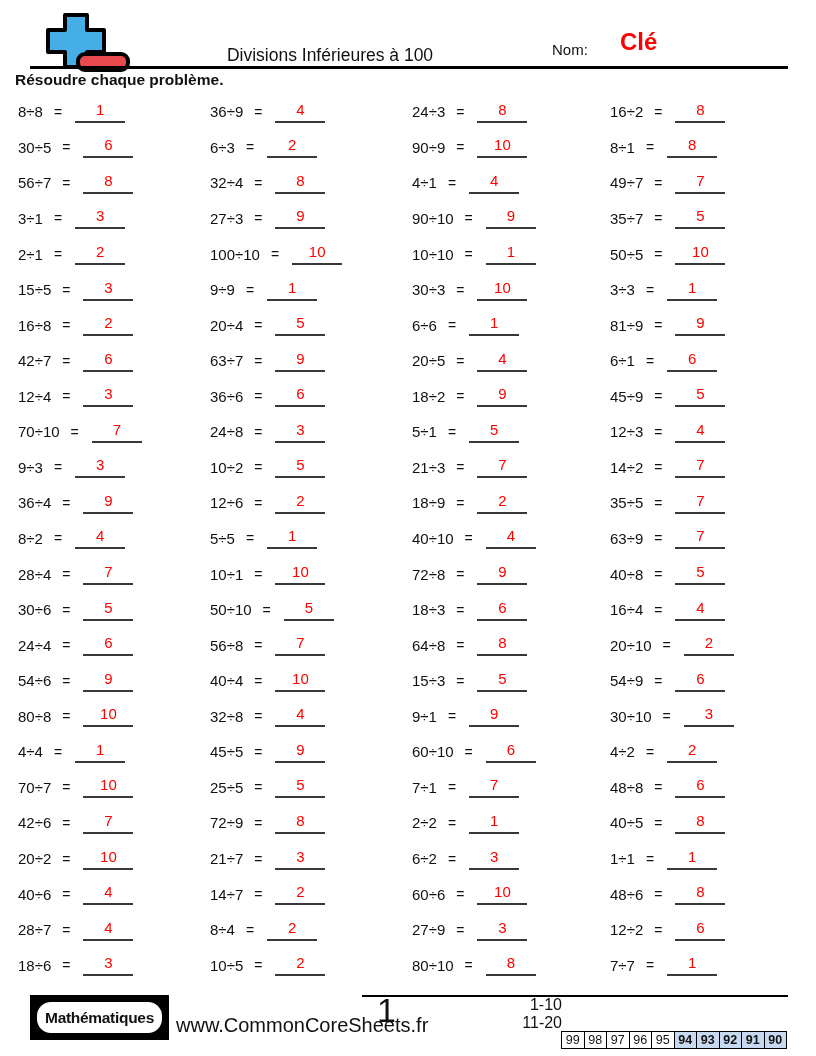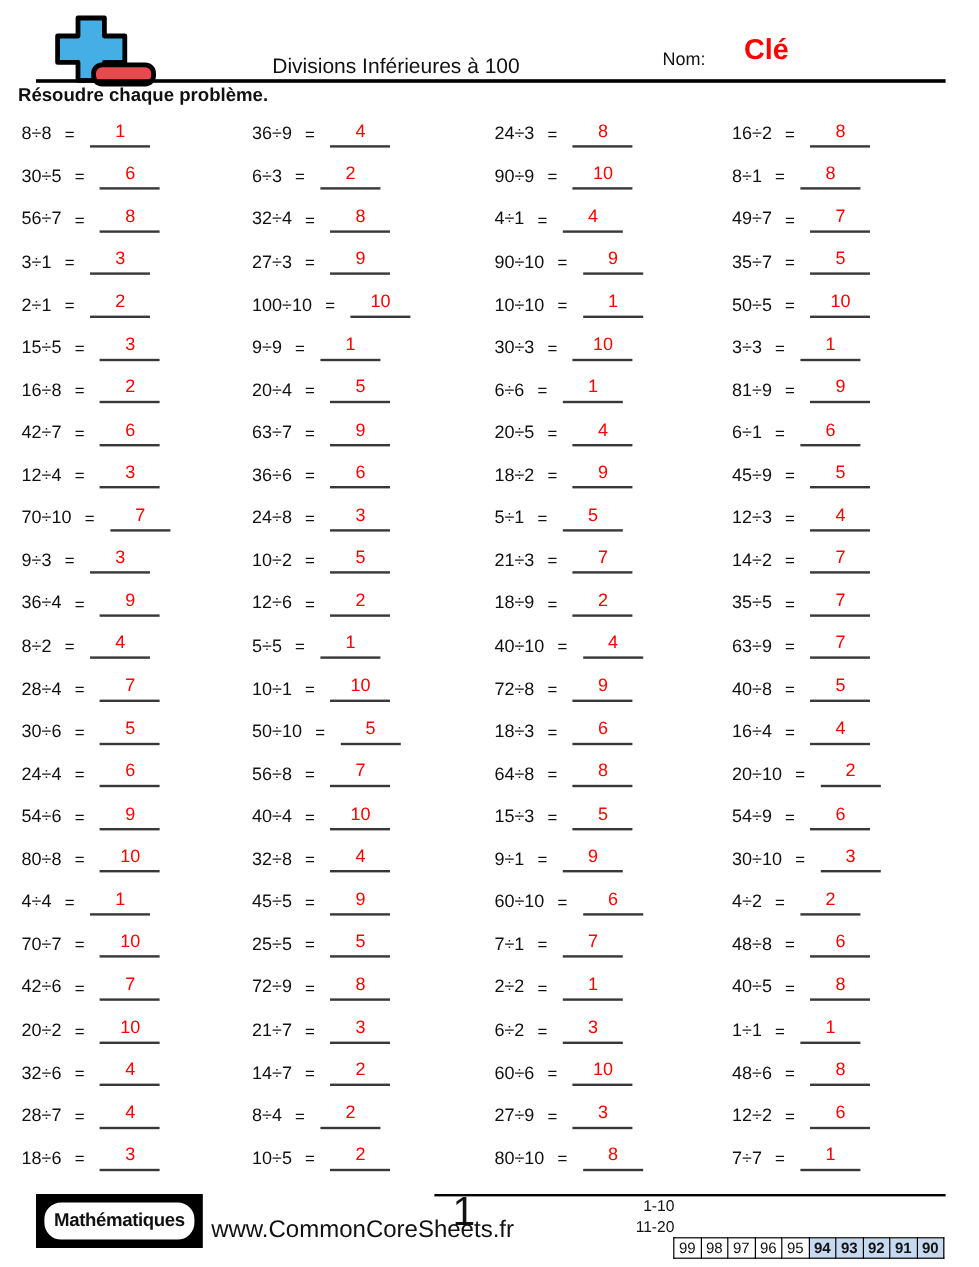--- a/index.html
+++ b/index.html
@@ -30,21 +30,21 @@
         color:var(--answer-red);border-bottom:2px solid #383838;padding-bottom:3px;}
   
   .footer-rule{position:absolute;left:362px;top:995px;width:426px;height:2px;background:#000;}
   .brand-bar{position:absolute;left:30px;top:995px;width:139px;height:45px;background:#000;}
   .brand-pill{position:absolute;left:4px;top:4px;right:4px;bottom:4px;background:#fff;
               border:3px solid #000;border-radius:17px;display:flex;align-items:center;
               justify-content:center;font-size:15.5px;font-weight:bold;letter-spacing:-0.3px;}
   .website{position:absolute;left:176px;top:1014px;font-size:20px;}
   .page-number{position:absolute;left:377px;top:991px;font-size:34px;font-weight:400;}
   .score-label{position:absolute;left:505px;width:57px;height:18px;line-height:18px;
-               text-align:right;font-size:13px;}
+               text-align:right;font-size:16px;}
   .score-label.r0{top:996px}.score-label.r1{top:1013.5px}
   .score-table{position:absolute;left:561px;top:995px;border-collapse:collapse;margin-top:36px;}
   .score-table td{width:21.5px;height:16px;border:1px solid #000;text-align:center;
                   font-size:12.5px;padding:0;}
   .score-table td.hl{background:var(--score-highlight);font-weight:bold;}
 </style>
 </head>
 <body>
 
 <div class="page">
@@ -166,21 +166,21 @@
           <span class="pexpr">42÷6</span>
           <span class="peq">=</span>
           <span class="pans">7</span>
         </div>
         <div class="prow">
           <span class="pexpr">20÷2</span>
           <span class="peq">=</span>
           <span class="pans">10</span>
         </div>
         <div class="prow">
-          <span class="pexpr">32÷6</span>
+          <span class="pexpr">40÷6</span>
           <span class="peq">=</span>
           <span class="pans">4</span>
         </div>
         <div class="prow">
           <span class="pexpr">28÷7</span>
           <span class="peq">=</span>
           <span class="pans">4</span>
         </div>
         <div class="prow">
           <span class="pexpr">18÷6</span>

